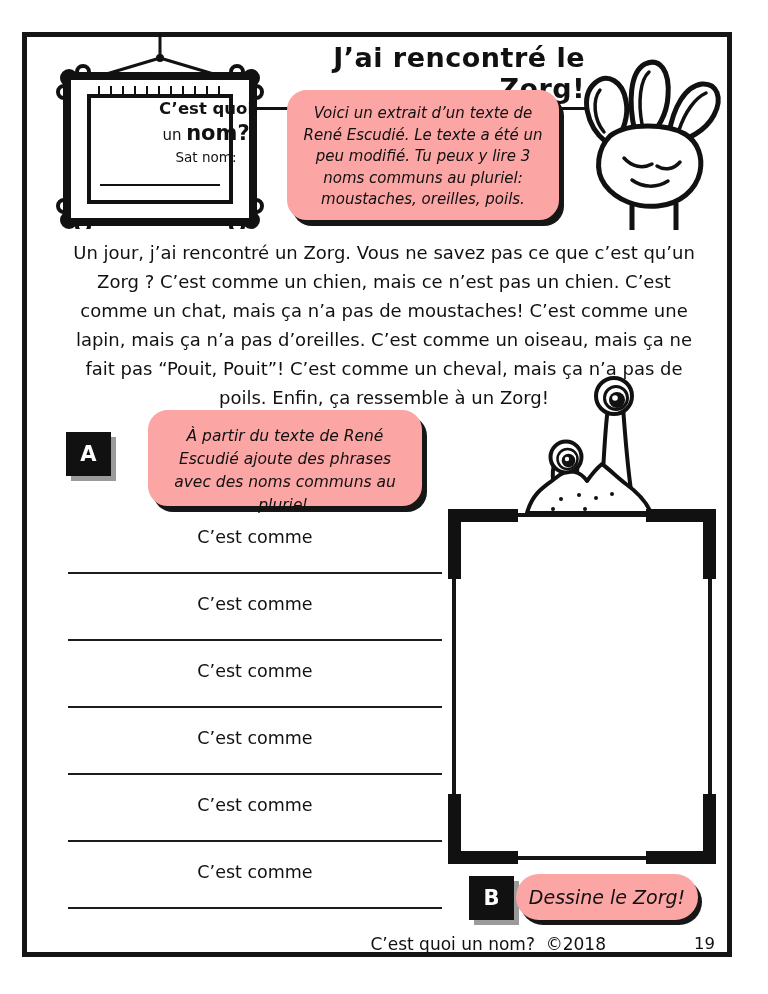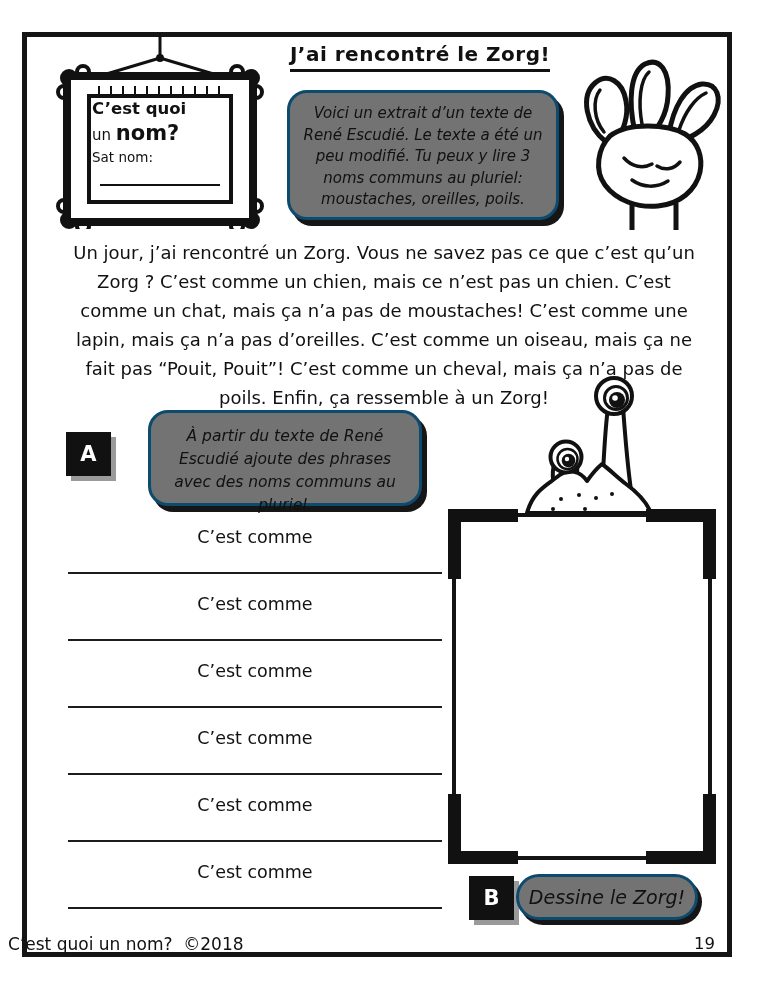--- a/index.html
+++ b/index.html
@@ -3,33 +3,33 @@
 <meta charset="utf-8">
 <style>
   html,body{margin:0;padding:0;background:#ffffff;}
   .page{
     position:relative;width:768px;height:994px;background:#fff;overflow:hidden;
     font-family:"DejaVu Sans", sans-serif;color:#111;
   }
   .page-border{position:absolute;left:22px;top:32px;width:710px;height:925px;
     border:5px solid #151515;box-sizing:border-box;}
   
-  .title{position:absolute;left:255px;top:42px;width:330px;text-align:center;
-    font-size:20px;font-weight:bold;letter-spacing:.5px;}
+  .title{position:absolute;left:255px;top:42px;width:330px;text-align:right;
+    font-size:27px;font-weight:bold;letter-spacing:.5px;}
   .title span{display:inline-block;border-bottom:3px solid #111;padding-bottom:3px;}
   
   .frame-svg{position:absolute;left:55px;top:34px;}
-  .frame-text{position:absolute;text-align:left;}
+  .frame-text{position:absolute;text-align:center;padding-left:46px;}
   .ft1{left:92px;top:99px;width:136px;font-size:16.5px;font-weight:600;}
   .ft2{left:92px;top:121px;width:136px;font-size:15px;}
   .ft2 b{font-size:21px;font-weight:bold;}
   .ft3{left:92px;top:149px;width:136px;font-size:13.5px;}
   .ft-line{position:absolute;left:100px;top:184px;width:120px;border-bottom:2px solid #111;}
   
-  .bubble{border:3px solid #0c4a6e;border-radius:20px;background:#737373;
+  .bubble{border:3px solid #fca5a5;border-radius:20px;background:#fca5a5;
     box-shadow:5px 6px 0 #161616;box-sizing:border-box;text-align:center;
     font-style:italic;}
   .intro-box{position:absolute;left:287px;top:90px;width:272px;height:130px;
     padding:10px 10px;font-size:15px;line-height:21.5px;}
   
   .claw-svg{position:absolute;left:572px;top:38px;}
   
   .story{position:absolute;left:70px;top:238px;width:628px;text-align:center;
     font-size:18px;line-height:29px;}
   .story .u{text-decoration-thickness:2px;text-underline-offset:3px;}
@@ -49,21 +49,21 @@
     display:flex;align-items:center;flex-direction:column;}
   .write-row .lbl{font-size:17.5px;line-height:22px;white-space:nowrap;}
   .write-row .fill{flex:1;border-bottom:2px solid #1c1c1c;height:100%;}
   .write-line2{position:absolute;left:68px;width:374px;border-bottom:2px solid #1c1c1c;}
   
   .draw-box{position:absolute;left:452px;top:513px;width:260px;height:347px;
     border:4px solid #141414;box-sizing:border-box;z-index:2;background:transparent;}
   .bracket{position:absolute;background:#111;z-index:3;}
   .monster-svg{position:absolute;left:523px;top:358px;z-index:1;}
   
-  .footer{position:absolute;left:8px;top:934px;width:584px;text-align:left;font-size:17px;}
+  .footer{position:absolute;left:22px;top:934px;width:584px;text-align:right;font-size:17px;}
   .pagenum{position:absolute;left:694px;top:934px;width:36px;font-size:16.5px;}
 </style>
 </head>
 <body>
 
 <div class="page">
 
   <div class="page-border"></div>
 
   <svg class="frame-svg" width="210" height="195" viewBox="0 0 210 195">

